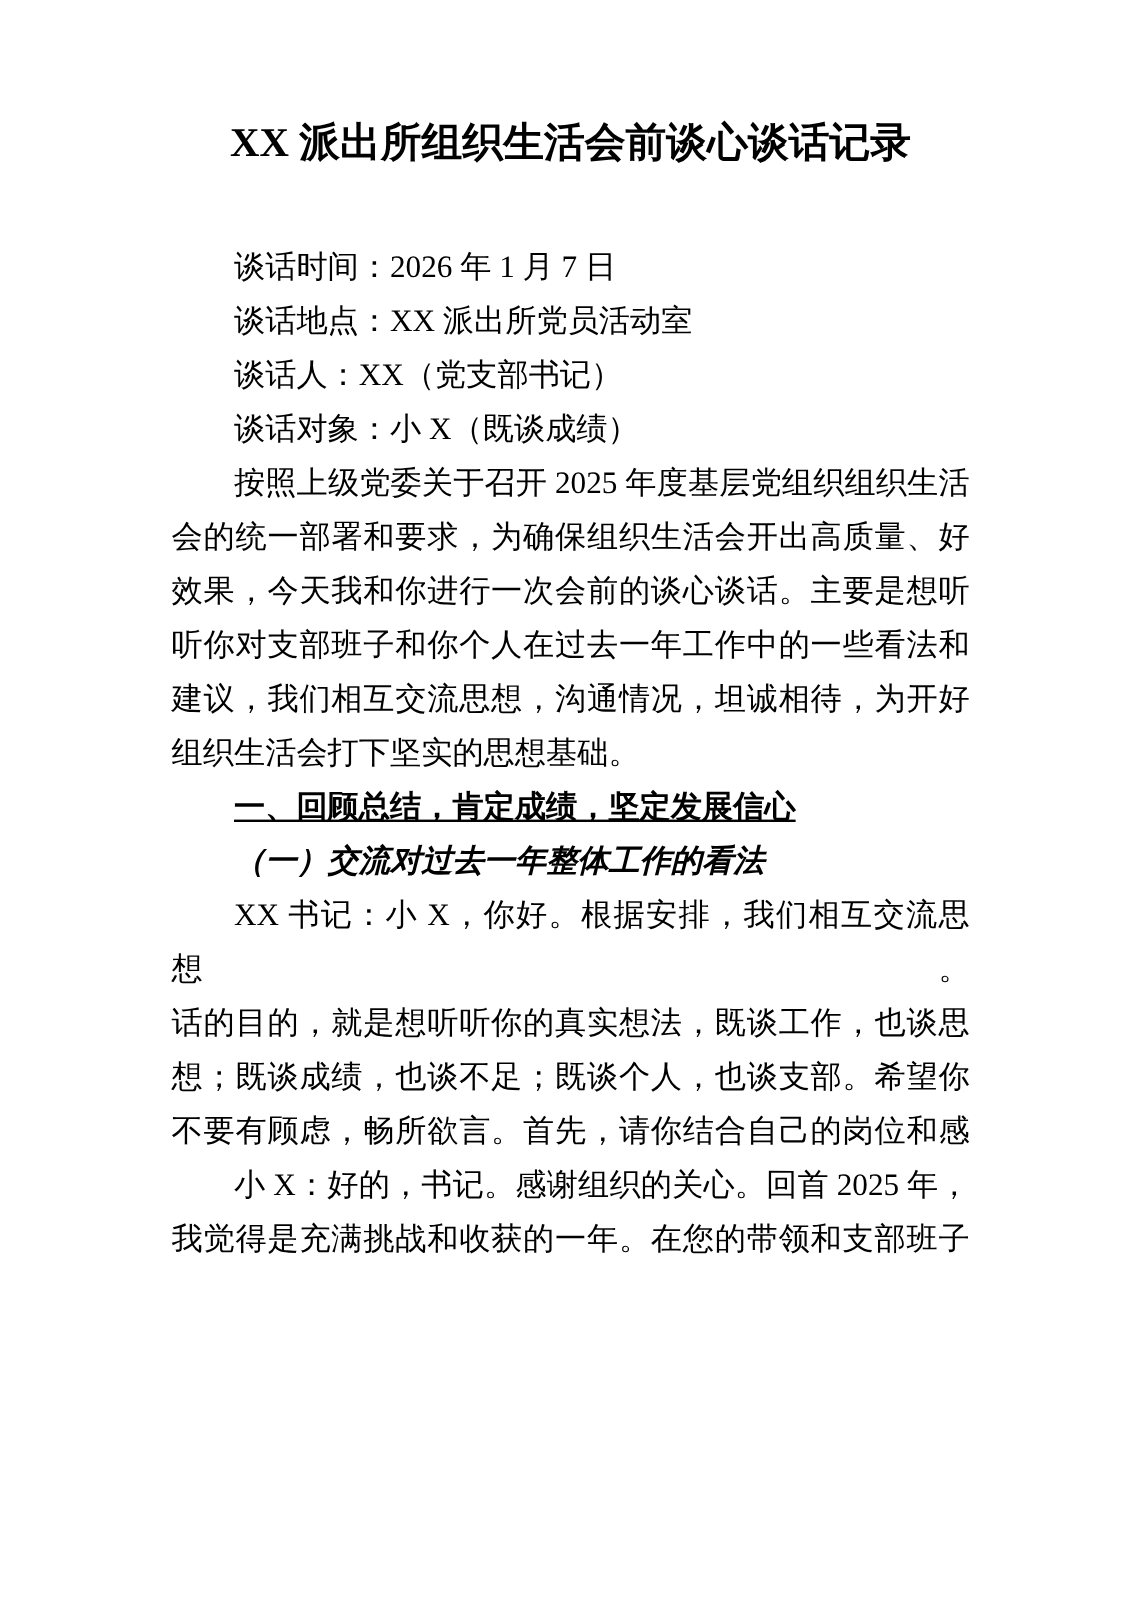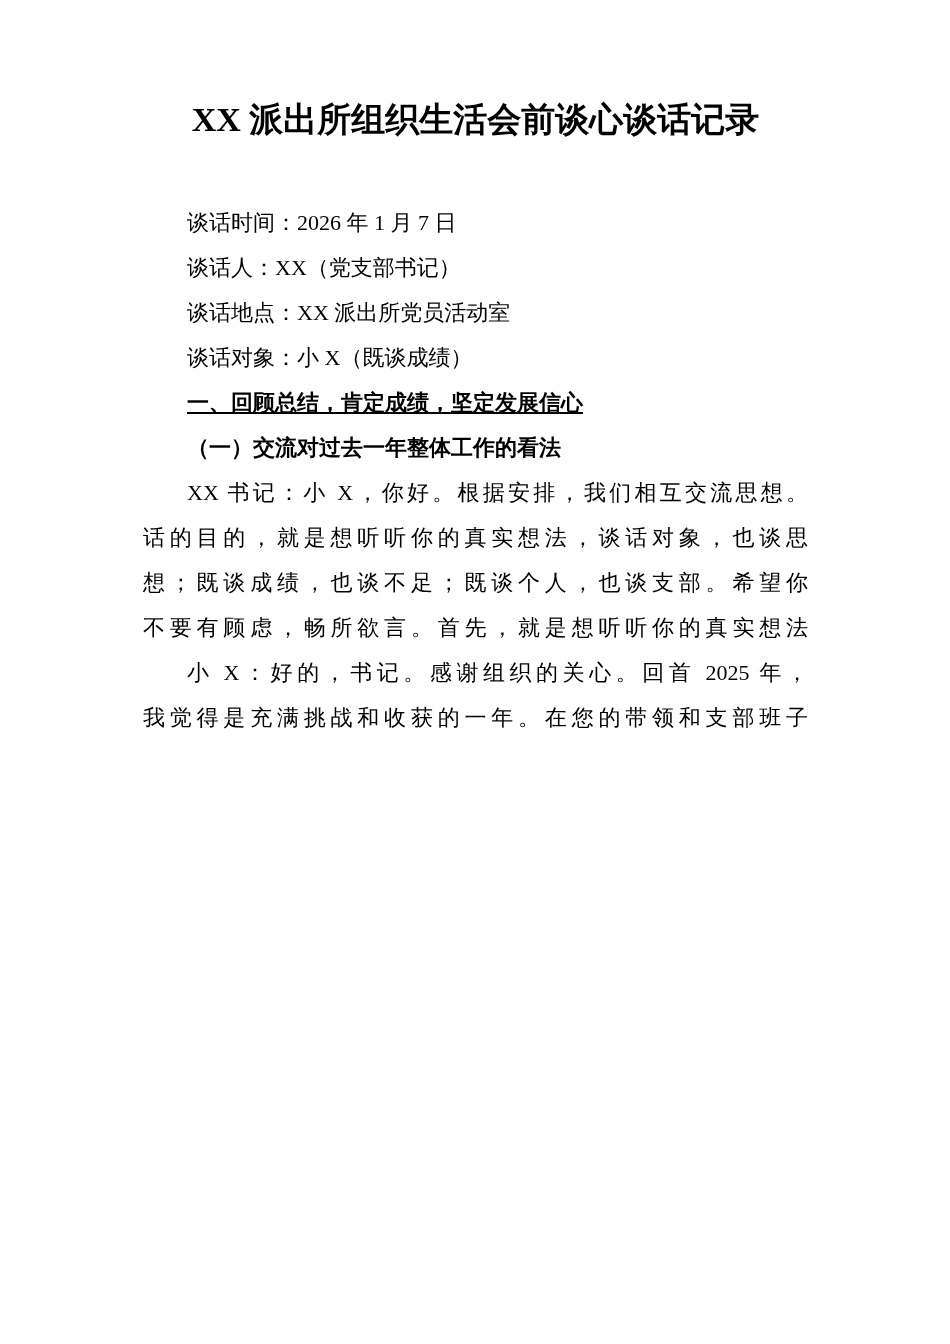--- a/index.html
+++ b/index.html
@@ -26,62 +26,71 @@
     font-family: "Liberation Serif", "DejaVu Serif", serif;
     font-weight: 700;
     font-size: 34px;
     line-height: 48px;
     text-align: center;
     margin: 0 0 56px 0;
     white-space: nowrap;
   }
   .block { margin: 0; padding: 0; }
   .line {
-    font-size: 22px;
+    font-size: 26px;
     line-height: 45px;
     min-height: 45px;
   }
   .line.indent { text-indent: 2em; }
   .line.fill {
     text-align: justify;
     text-align-last: justify;
   }
   .heading1 .line {
     font-family: "Liberation Sans", "DejaVu Sans", sans-serif;
     font-weight: 700;
     text-decoration: underline;
   }
   .heading2 .line {
     font-weight: 700;
+    font-style: italic;
   }
 </style>
 </head>
 <body>
 
 <div class="page">
   <div class="doc">
     <h1 class="title">XX 派出所组织生活会前谈心谈话记录</h1>
     <div>
         <div class="block body">
           <div class="line indent">谈话时间：2026 年 1 月 7 日</div>
+          <div class="line indent">谈话地点：XX 派出所党员活动室</div>
           <div class="line indent">谈话人：XX（党支部书记）</div>
-          <div class="line indent">谈话地点：XX 派出所党员活动室</div>
           <div class="line indent">谈话对象：小 X（既谈成绩）</div>
+        </div>
+        <div class="block body">
+          <div class="line indent fill">按照上级党委关于召开 2025 年度基层党组织组织生活</div>
+          <div class="line fill">会的统一部署和要求，为确保组织生活会开出高质量、好</div>
+          <div class="line fill">效果，今天我和你进行一次会前的谈心谈话。主要是想听</div>
+          <div class="line fill">听你对支部班子和你个人在过去一年工作中的一些看法和</div>
+          <div class="line fill">建议，我们相互交流思想，沟通情况，坦诚相待，为开好</div>
+          <div class="line">组织生活会打下坚实的思想基础。</div>
         </div>
         <div class="block heading1">
           <div class="line indent">一、回顾总结，肯定成绩，坚定发展信心</div>
         </div>
         <div class="block heading2">
           <div class="line indent">（一）交流对过去一年整体工作的看法</div>
         </div>
         <div class="block body">
           <div class="line indent fill">XX 书记：小 X，你好。根据安排，我们相互交流思想。</div>
-          <div class="line fill">话的目的，就是想听听你的真实想法，谈话对象，也谈思</div>
+          <div class="line fill">话的目的，就是想听听你的真实想法，既谈工作，也谈思</div>
           <div class="line fill">想；既谈成绩，也谈不足；既谈个人，也谈支部。希望你</div>
-          <div class="line fill">不要有顾虑，畅所欲言。首先，就是想听听你的真实想法</div>
+          <div class="line fill">不要有顾虑，畅所欲言。首先，请你结合自己的岗位和感</div>
         </div>
         <div class="block body">
           <div class="line indent fill">小 X：好的，书记。感谢组织的关心。回首 2025 年，</div>
           <div class="line fill">我觉得是充满挑战和收获的一年。在您的带领和支部班子</div>
         </div>
       </div>
   </div>
 </div>
 
 </body></html>

